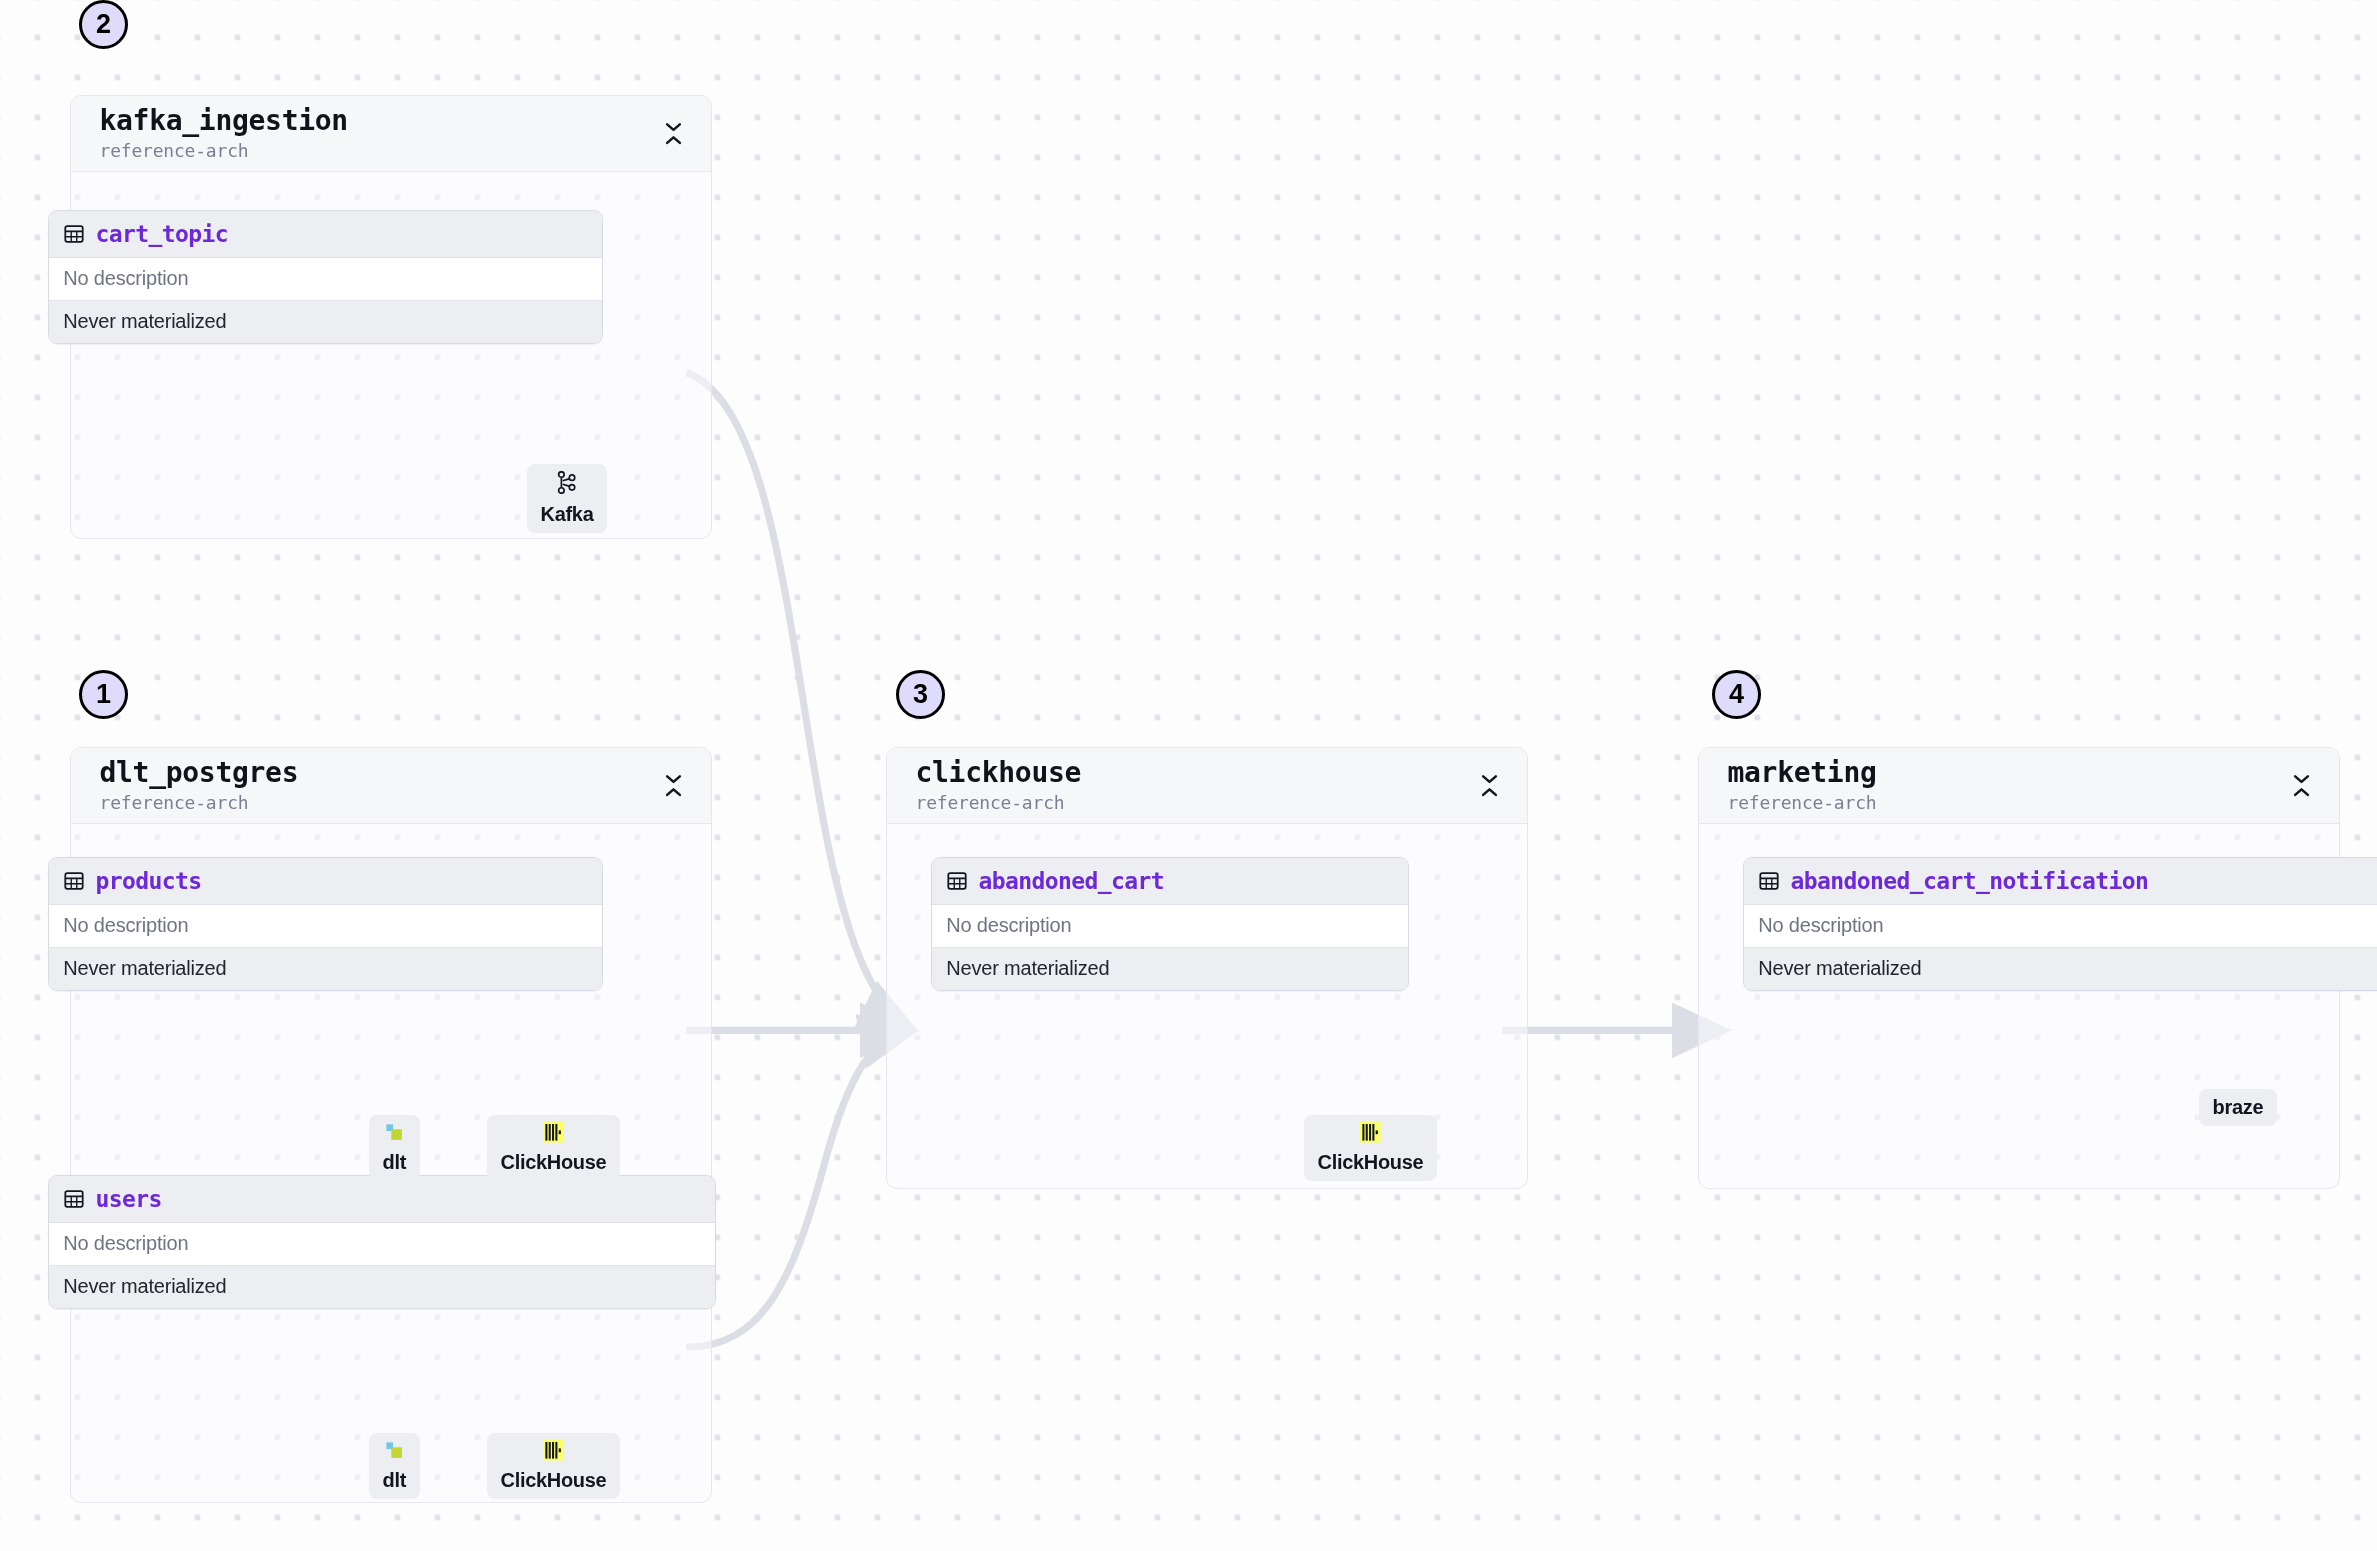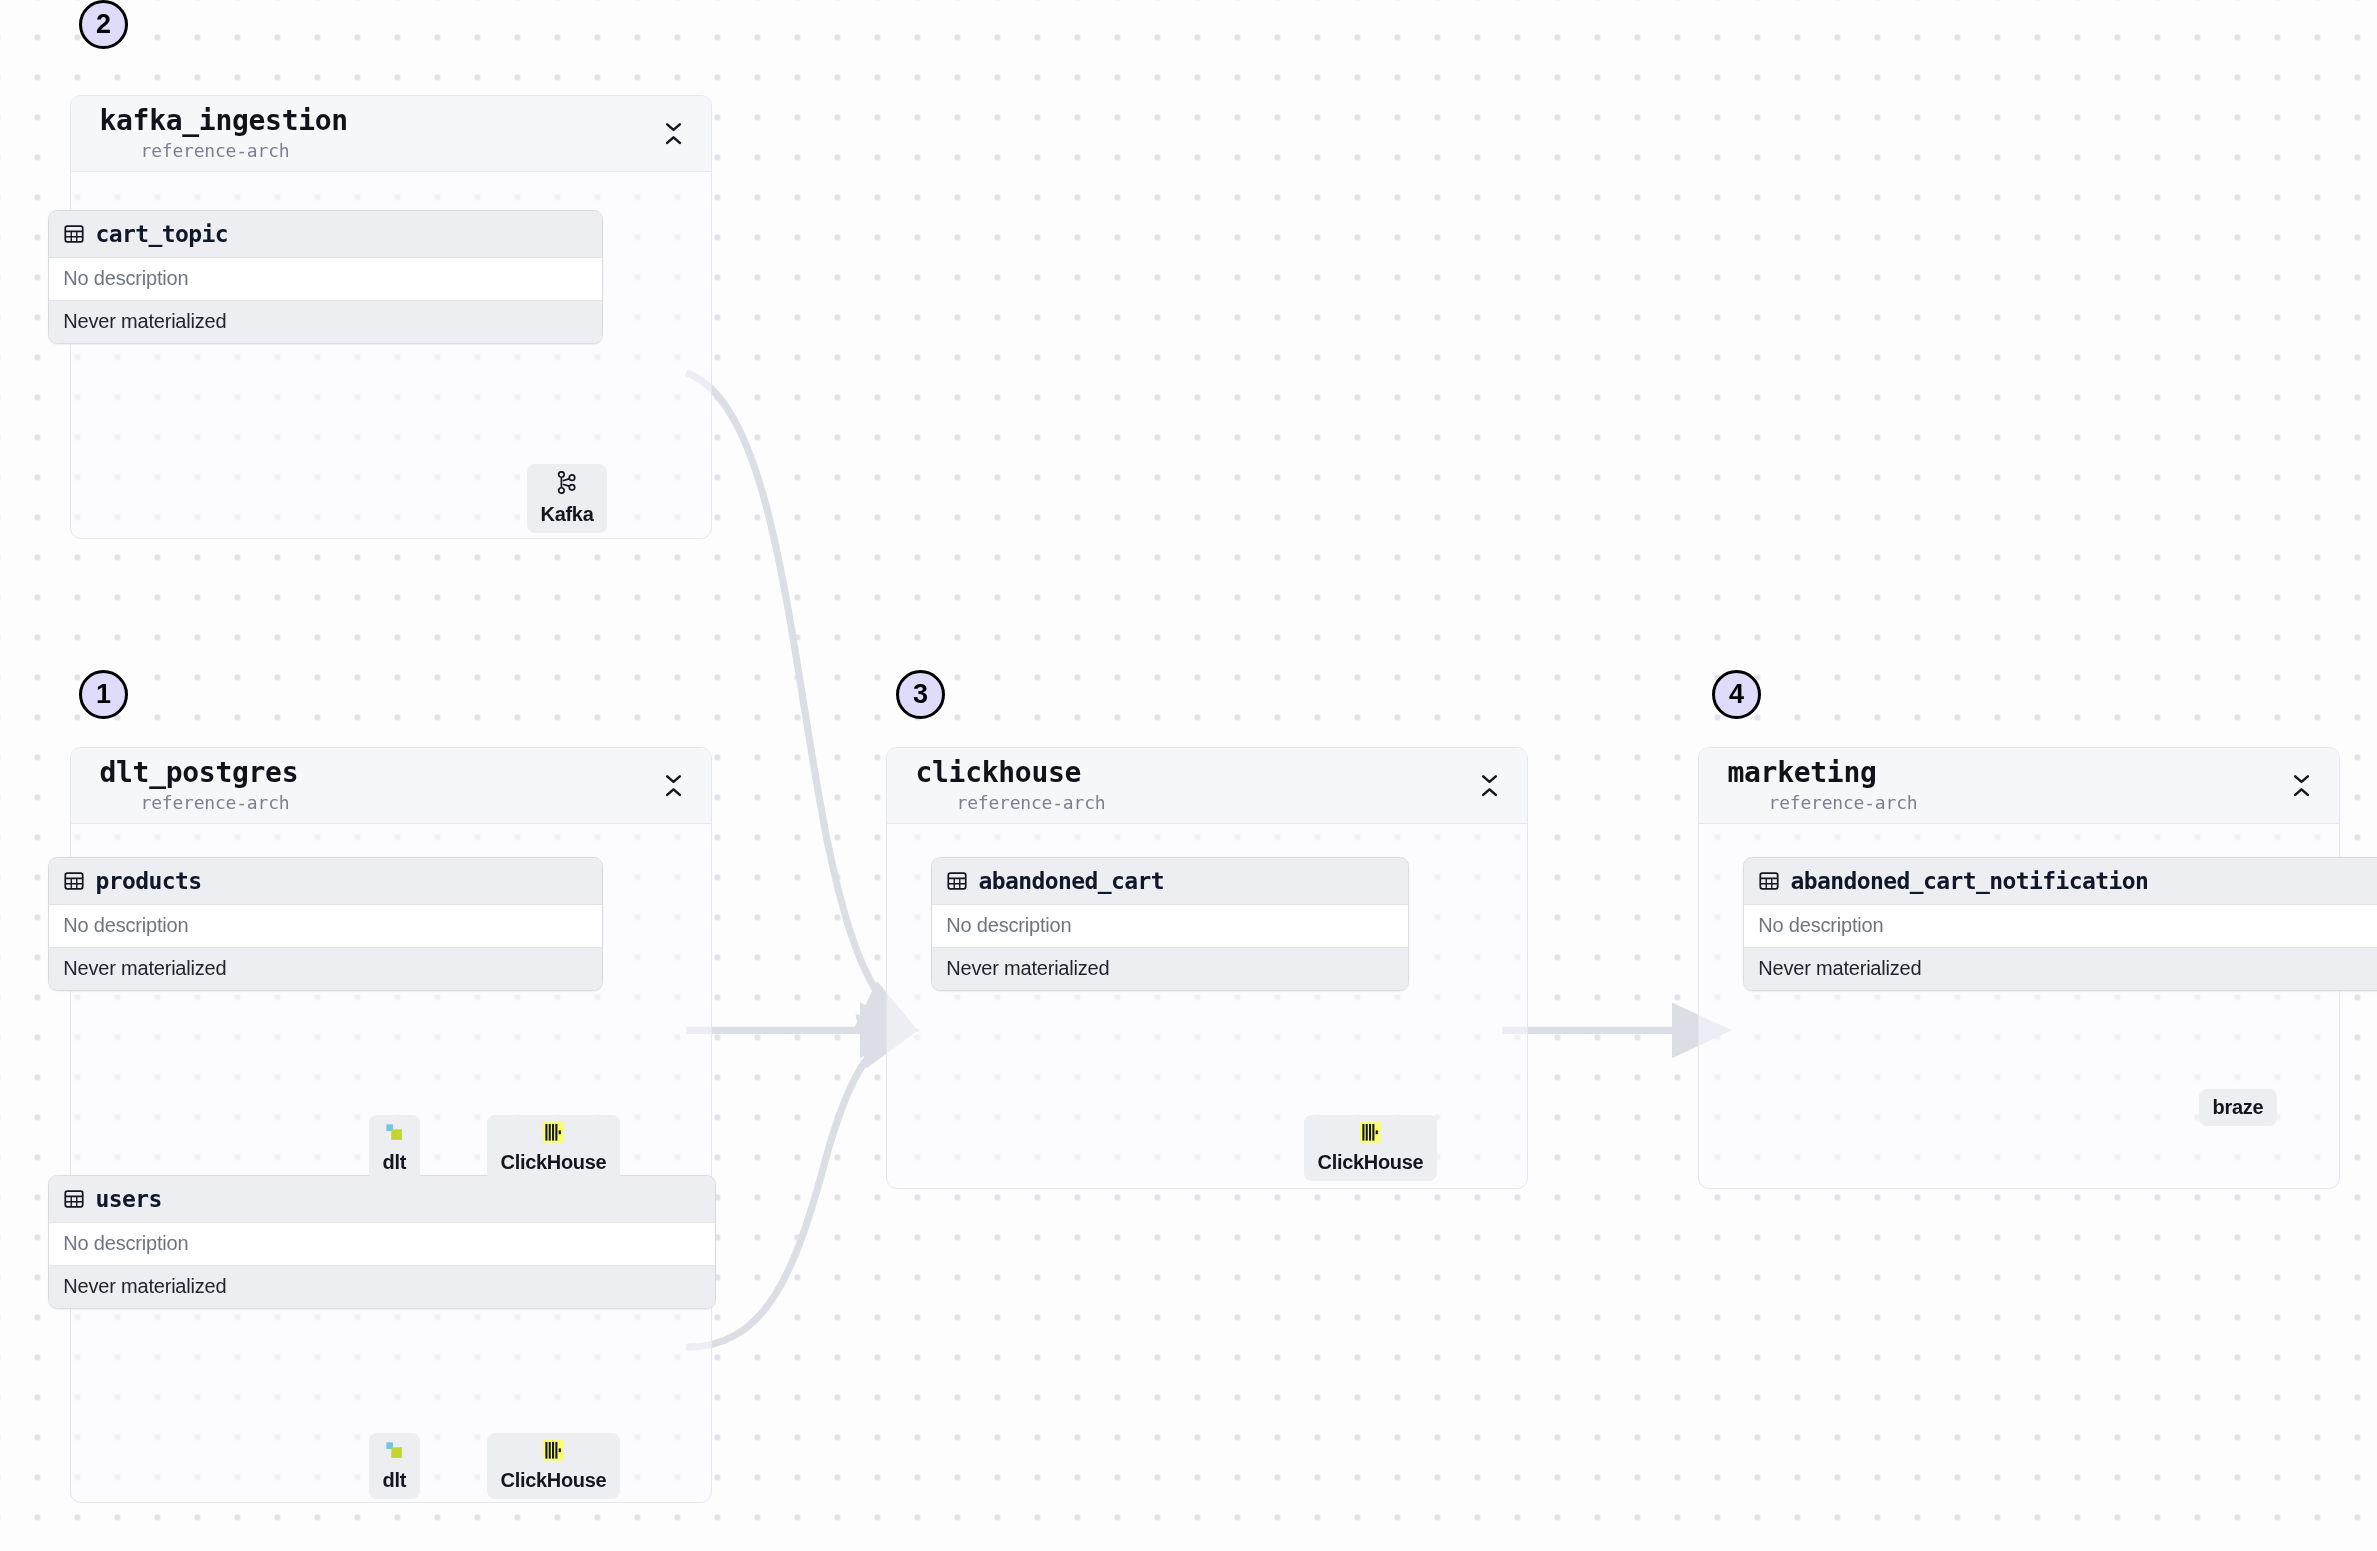--- a/index.html
+++ b/index.html
@@ -58,21 +58,20 @@
     letter-spacing: -0.3px;
     line-height: 1.1;
   }
   .group-subtitle {
     font-family: "DejaVu Sans Mono", "Liberation Mono", monospace;
     font-size: 18px;
     font-weight: 400;
     color: #7b7f91;
     letter-spacing: -0.2px;
     margin-top: 3.2px;
-    margin-left: 41px;
   }
   .collapse-icon {
     width: 27px; height: 32px;
     display: flex; flex-direction: column;
     align-items: center; justify-content: center;
     gap: 3.2px;
     cursor: pointer;
   }
   .collapse-icon svg { display: block; }
 
@@ -93,21 +92,21 @@
     border-bottom: 0.8px solid #e0e2e9;
     padding: 9.5px 14.3px 10.3px 14.3px;
     display: flex;
     align-items: center;
     gap: 10.3px;
   }
   .node-name {
     font-family: "DejaVu Sans Mono", "Liberation Mono", monospace;
     font-size: 23px;
     font-weight: 700;
-    color: #0f172a;
+    color: #6d28d9;
     letter-spacing: -0.6px;
     white-space: nowrap;
   }
   .table-icon { flex: 0 0 auto; display: block; }
   .node-desc {
     background: #ffffff;
     padding: 9.5px 14.3px;
     font-size: 20px;
     color: #6f7484;
     letter-spacing: -0.2px;

